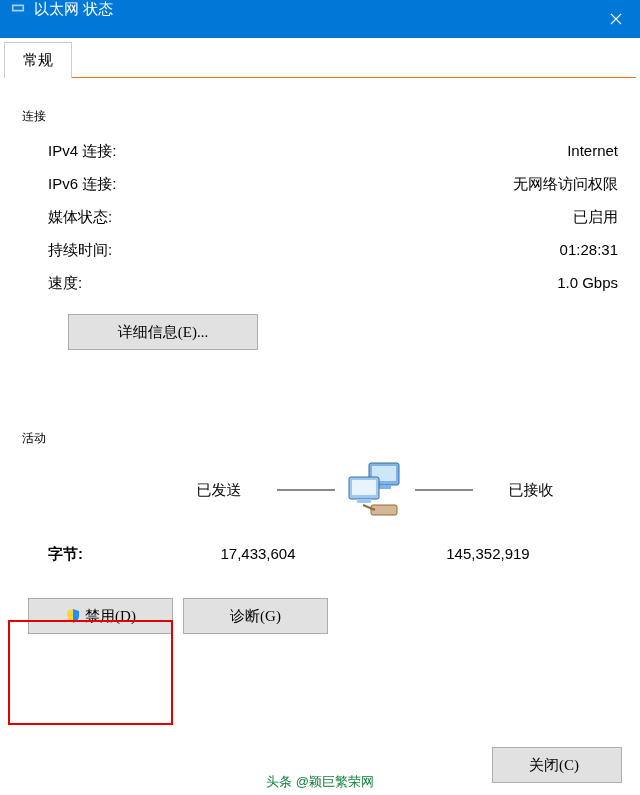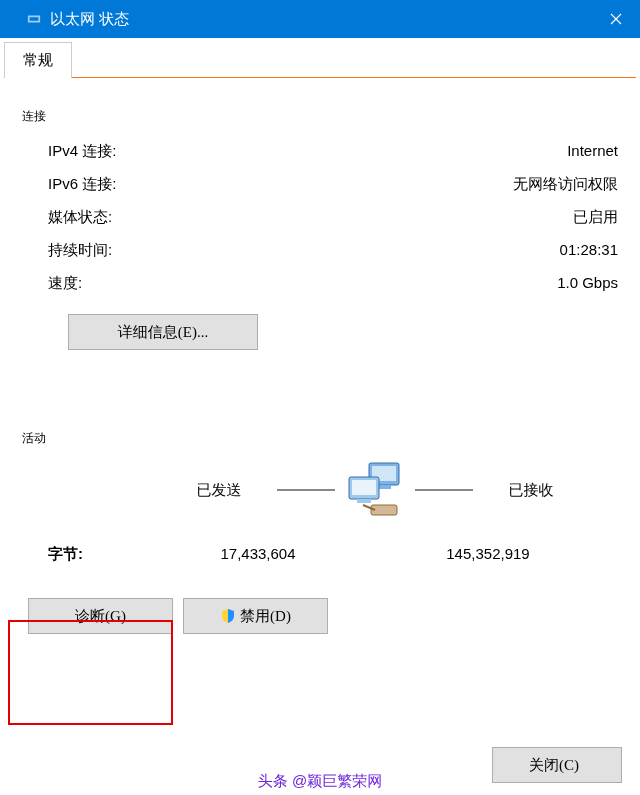--- a/index.html
+++ b/index.html
@@ -1,18 +1,18 @@
 <!DOCTYPE html>
 <html><head>
   <meta charset="utf-8">
   <style>
     * { box-sizing: border-box; margin: 0; padding: 0; }
     body { font-family: "Microsoft YaHei", "Segoe UI", sans-serif; font-size: 15px; color: #000; background: #f0f0f0; width: 640px; height: 795px; overflow: hidden; }
     .window { width: 640px; height: 795px; background: #fff; display: flex; flex-direction: column; }
-    .titlebar { background: #0078d7; color: #fff; height: 38px; display: flex; align-items: center; padding: 0 0 0 26px; }
+    .titlebar { background: #0078d7; color: #fff; height: 38px; display: flex; align-items: flex-start; padding: 0 0 0 10px; }
     .titlebar-icon { width: 16px; height: 16px; margin-right: 8px; display: flex; align-items: center; justify-content: center; opacity: 0.9; }
     .titlebar-title { flex: 1; font-size: 15px; }
     .close-btn { width: 48px; height: 38px; display: flex; align-items: center; justify-content: center; cursor: pointer; font-size: 18px; }
     .tabs { display: flex; margin: 4px 4px 0 4px; border-bottom: 1px solid #f97316; }
     .tab { padding: 8px 18px; border: 1px solid #ccc; border-bottom: none; background: #fff; margin-bottom: -1px; font-size: 15px; cursor: pointer; }
     .content { flex: 1; padding: 12px 22px 8px 22px; display: flex; flex-direction: column; }
     .section-title { font-size: 12px; margin: 18px 0 10px 0; }
     .row { display: flex; padding: 7px 0 7px 26px; }
     .row-label { flex: 1; }
     .row-value { text-align: right; }
@@ -27,21 +27,21 @@
     .bytes-row { display: flex; padding: 6px 0 0 26px; align-items: baseline; }
     .bytes-label { width: 110px; font-weight: bold; }
     .bytes-sent { width: 200px; text-align: center; }
     .bytes-recv { flex: 1; text-align: center; }
     .action-row { display: flex; gap: 10px; margin-top: 34px; padding-left: 6px; }
     .action-btn { width: 145px; height: 36px; display: flex; align-items: center; justify-content: center; gap: 4px; }
     .shield { width: 16px; height: 16px; display: inline-block; }
     .footer { display: flex; justify-content: flex-end; padding: 22px 18px 12px 0; }
     .close-footer-btn { width: 130px; height: 36px; padding-left: 12px; }
     .highlight-box { border: 2px solid #e20000; position: absolute; left: 8px; top: 620px; width: 165px; height: 105px; pointer-events: none; }
-    .watermark { position: absolute; bottom: 4px; left: 50%; transform: translateX(-50%); color: #6d28d9; font-size: 15px; }
+    .watermark { position: absolute; bottom: 4px; left: 50%; transform: translateX(-50%); color: #15803d; font-size: 13px; }
   </style>
 </head>
 <body>
 
 <div class="window">
   <div class="titlebar">
     <span class="titlebar-icon">
       <svg viewBox="0 0 16 16" width="14" height="14">
           <rect x="1" y="4" width="14" height="8" fill="#fff" opacity="0.7"></rect>
           <rect x="3" y="6" width="10" height="4" fill="#0078d7"></rect>
@@ -107,30 +107,30 @@
       </div>
       <div class="bytes-row">
         <span class="bytes-label">字节:</span>
         <span class="bytes-sent">17,433,604</span>
         <span class="bytes-recv">145,352,919</span>
       </div>
     </div>
 
     <div class="action-row">
       <button class="btn action-btn">
-        <span>诊断(G)</span>
-      </button>
-      <button class="btn action-btn">
         <span class="shield">
           <svg viewBox="0 0 16 16" width="16" height="16">
               <path d="M8 1 L14 3 L14 8 Q14 13 8 15 Q2 13 2 8 L2 3 Z" fill="#ffd43b"></path>
               <path d="M8 1 L14 3 L14 8 Q14 13 8 15 L8 1 Z" fill="#1e90ff"></path>
             </svg>
         </span>
         <span>禁用(D)</span>
+      </button>
+      <button class="btn action-btn">
+        <span>诊断(G)</span>
       </button>
     </div>
   </div>
 
   <div class="footer">
     <button class="btn close-footer-btn">关闭(C)</button>
   </div>
 </div>
 
 <div class="highlight-box"></div>

